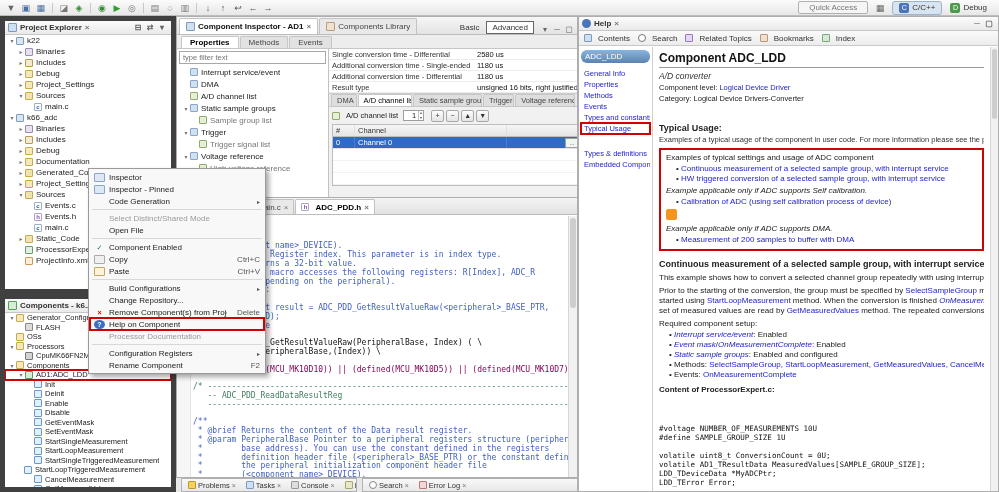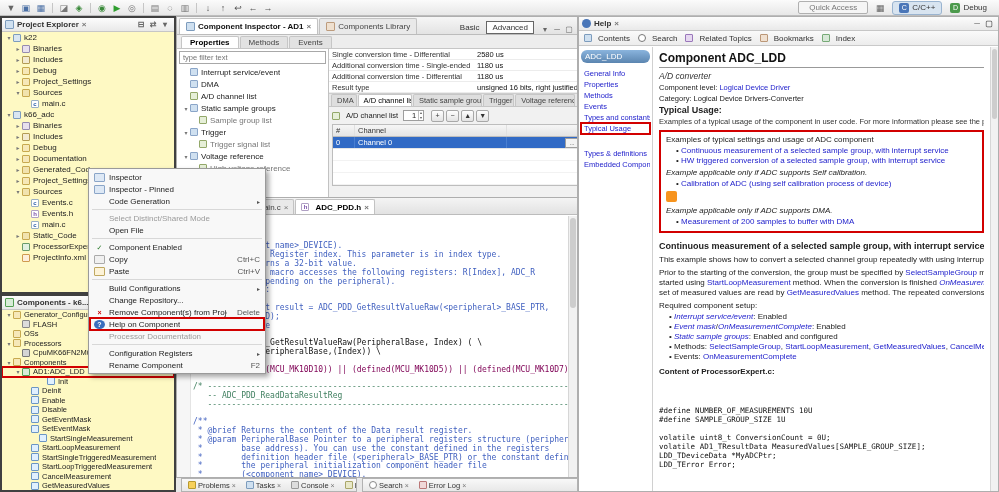--- a/index.html
+++ b/index.html
@@ -14,21 +14,21 @@
   .tb-right{margin-left:auto;display:flex;align-items:center;gap:5px;padding-right:2px}
   .quick-access{border:1px solid #b0b0b0;border-radius:2px;padding:1px 10px;color:#777;background:#f5f5f5}
   .persp-group{display:flex;align-items:center;gap:2px}
   .persp{display:flex;align-items:center;gap:3px;padding:1px 6px;border-radius:3px;color:#333}
   .persp.active{background:#d8e4f0;border:1px solid #9ab4d0}
   .p-ic{width:10px;height:10px;border-radius:2px;font-size:7px;line-height:10px;text-align:center;color:#fff;display:inline-block;background:#888}
   .cpp-perspective-icon{background:#4a76b8}
   .debug-perspective-icon{background:#4c9a4c}
 
   
-  .panel{position:absolute;background:#fef9c3;border:2px solid #404040;overflow:hidden}
+  .panel{position:absolute;background:#ffffff;border:5px solid #404040;overflow:hidden}
   .phead{height:14px;display:flex;align-items:center;background:linear-gradient(#fcfcfc,#e9e9e9);border-bottom:1px solid #c6c6c6;padding:0 3px;gap:3px;font-weight:bold;color:#333;white-space:nowrap;overflow:hidden}
   .vicon{width:9px;height:9px;display:inline-block;flex:none;border-radius:1px}
   .pe-view-icon{background:#cfe0f0;border:1px solid #7d9cbd}
   .comps-view-icon{background:#d8ecd8;border:1px solid #55a055}
   .insp-view-icon{background:#cfe0f0;border:1px solid #7d9cbd}
   .lib-view-icon{background:#efe0cf;border:1px solid #bd9c7d}
   .help-view-icon{background:#4a76b8;border-radius:50%}
   .ptitle{overflow:hidden;text-overflow:ellipsis}
   .close-x{color:#777;font-size:8px}
   .close-x:empty::before{content:"×"}
@@ -161,21 +161,21 @@
   .hnav{width:74px;flex:none;border-right:1px solid #d0d0d0;padding:3px 2px;overflow:hidden}
   .hnav-head{background:linear-gradient(#8ab4dd,#5b85b0);color:#fff;font-weight:normal;padding:2px 4px;border-radius:6px}
   .hnav-links{margin-top:5px}
   .hlink{color:#2222cc;font-size:7.5px;padding:1px 3px;white-space:nowrap;overflow:hidden}
   .hlink.redbox{outline:2px solid #d20000;outline-offset:-1px}
   .group2{margin-top:14px}
   .hcontent{flex:1;padding:4px 6px;overflow:hidden}
   .h-title{font-size:12px;font-weight:bold;color:#111;border-bottom:1px solid #999;padding-bottom:2px}
   .h-sub{font-style:italic;color:#333;margin-top:3px;font-size:8.5px}
   .h-meta{font-size:7.5px;margin-top:2px;color:#222}
-  .h-h2{font-weight:bold;font-size:9px;margin-top:2px}
+  .h-h2{font-weight:bold;font-size:9px;margin-top:20px}
   .h-note{font-size:7.5px;margin-top:2px;color:#333;white-space:nowrap;overflow:hidden}
   .examples-box{border:2px solid #d20000;margin-top:4px;padding:3px 5px}
   .h-caption{font-size:8px;color:#222}
   .h-bullets{margin:2px 0 2px 10px}
   .hb{font-size:8px;margin-top:1px;white-space:nowrap;overflow:hidden}
   .hb::before{content:"• ";color:#222}
   .lnk{color:#2222cc}
   .it{font-style:italic}
   .h-it{font-style:italic;font-size:8px;margin-top:3px}
   .h-logo-row{margin-top:3px;height:12px}
@@ -434,21 +434,21 @@
           <span class="ticon folder-icon"></span>
           <span class="tl">Components</span>
         </div>
 
         <div class="ti redbox" style="padding-left: 12px;">
           <span class="arr">▾</span>
           <span class="ticon component-icon"></span>
           <span class="tl">AD1:ADC_LDD</span>
         </div>
 
-        <div class="ti" style="padding-left: 21px; margin-left: 16px;">
+        <div class="ti" style="padding-left: 21px;">
           <span class="arr"></span>
           <span class="ticon method-icon"></span>
           <span class="tl">Init</span>
         </div>
 
         <div class="ti" style="padding-left: 21px;">
           <span class="arr"></span>
           <span class="ticon method-icon"></span>
           <span class="tl">Deinit</span>
         </div>
@@ -470,39 +470,39 @@
           <span class="ticon method-icon"></span>
           <span class="tl">GetEventMask</span>
         </div>
 
         <div class="ti" style="padding-left: 21px;">
           <span class="arr"></span>
           <span class="ticon method-icon"></span>
           <span class="tl">SetEventMask</span>
         </div>
 
-        <div class="ti" style="padding-left: 21px; margin-left: 8px;">
+        <div class="ti" style="padding-left: 21px;">
           <span class="arr"></span>
           <span class="ticon method-icon"></span>
           <span class="tl">StartSingleMeasurement</span>
         </div>
 
         <div class="ti" style="padding-left: 21px;">
           <span class="arr"></span>
           <span class="ticon method-icon"></span>
           <span class="tl">StartLoopMeasurement</span>
         </div>
 
         <div class="ti" style="padding-left: 21px;">
           <span class="arr"></span>
           <span class="ticon method-icon"></span>
           <span class="tl">StartSingleTriggeredMeasurement</span>
         </div>
 
-        <div class="ti" style="padding-left: 11px; margin-left: 10px;">
+        <div class="ti" style="padding-left: 11px;">
           <span class="arr"></span>
           <span class="ticon method-icon"></span>
           <span class="tl">StartLoopTriggeredMeasurement</span>
         </div>
 
         <div class="ti" style="padding-left: 21px;">
           <span class="arr"></span>
           <span class="ticon method-icon"></span>
           <span class="tl">CancelMeasurement</span>
         </div>
@@ -853,21 +853,21 @@
         <div class="h-bullets">
           <div class="hb"><span class="lnk it">Interrupt service/event</span><span>: Enabled</span></div>
           <div class="hb"><span class="lnk it">Event mask</span><span>/</span><span class="lnk it">OnMeasurementComplete</span><span>: Enabled</span></div>
           <div class="hb"><span class="lnk it">Static sample groups</span><span>: Enabled and configured</span></div>
           <div class="hb"><span>Methods: </span><span class="lnk">SelectSampleGroup</span><span>, </span><span class="lnk">StartLoopMeasurement</span><span>, </span><span class="lnk">GetMeasuredValues</span><span>, </span><span class="lnk">CancelMeasurement</span></div>
           <div class="hb"><span>Events: </span><span class="lnk">OnMeasurementComplete</span></div>
         </div>
         <div class="h-codehead">Content of ProcessorExpert.c:</div>
         <div class="h-code">
           
-        <div class="hcl">#define NUMBER_OF_MEASUREMENTS 10U</div><div class="hcl">#define SAMPLE_GROUP_SIZE 1U</div><div class="hcl"></div><div class="hcl">volatile uint8_t ConversionCount = 0U;</div><div class="hcl">volatile AD1_TResultData MeasuredValues[SAMPLE_GROUP_SIZE];</div><div class="hcl">LDD_TDeviceData *MyADCPtr;</div><div class="hcl">LDD_TError Error;</div></div>
+        <div class="hcl">#voltage NUMBER_OF_MEASUREMENTS 10U</div><div class="hcl">#define SAMPLE_GROUP_SIZE 1U</div><div class="hcl"></div><div class="hcl">volatile uint8_t ConversionCount = 0U;</div><div class="hcl">volatile AD1_TResultData MeasuredValues[SAMPLE_GROUP_SIZE];</div><div class="hcl">LDD_TDeviceData *MyADCPtr;</div><div class="hcl">LDD_TError Error;</div></div>
       </div>
       <div class="hscroll">
           <div class="thumb"></div>
         </div>
     </div>
   </div>
 
   <div class="ctx-menu">
 
       <div class="mi">

